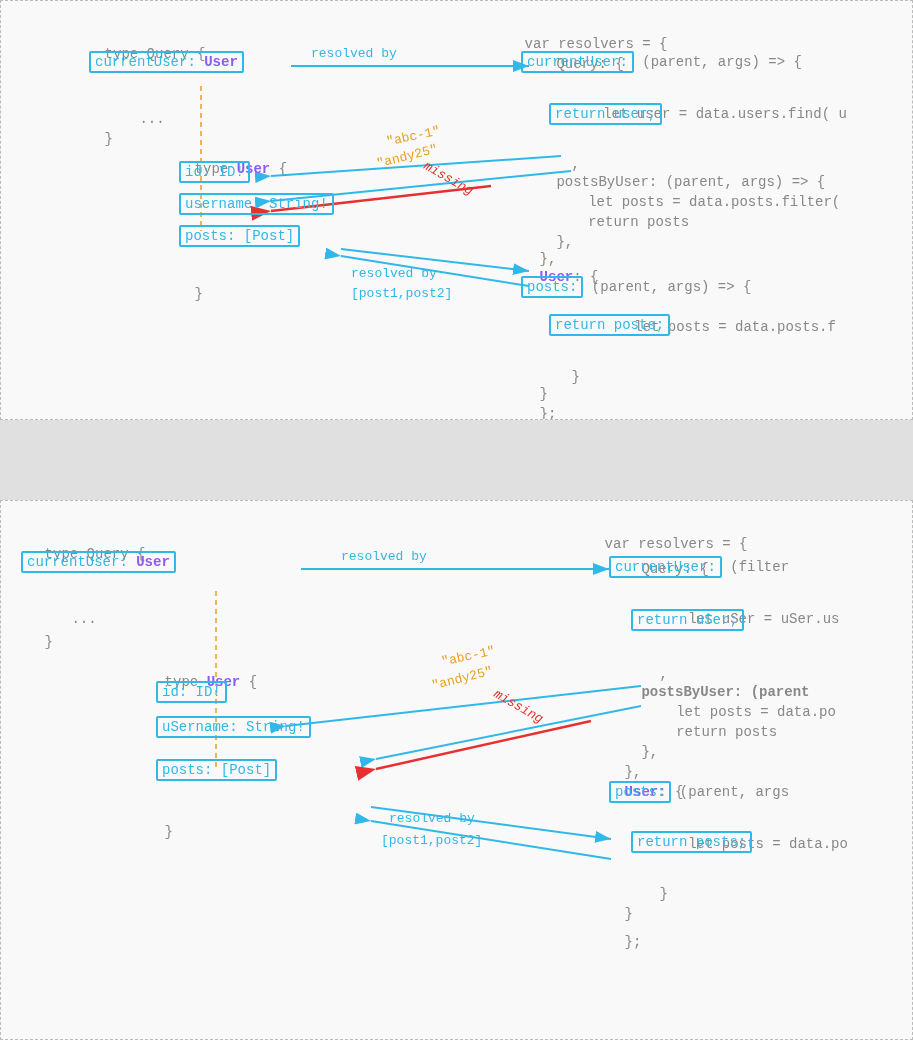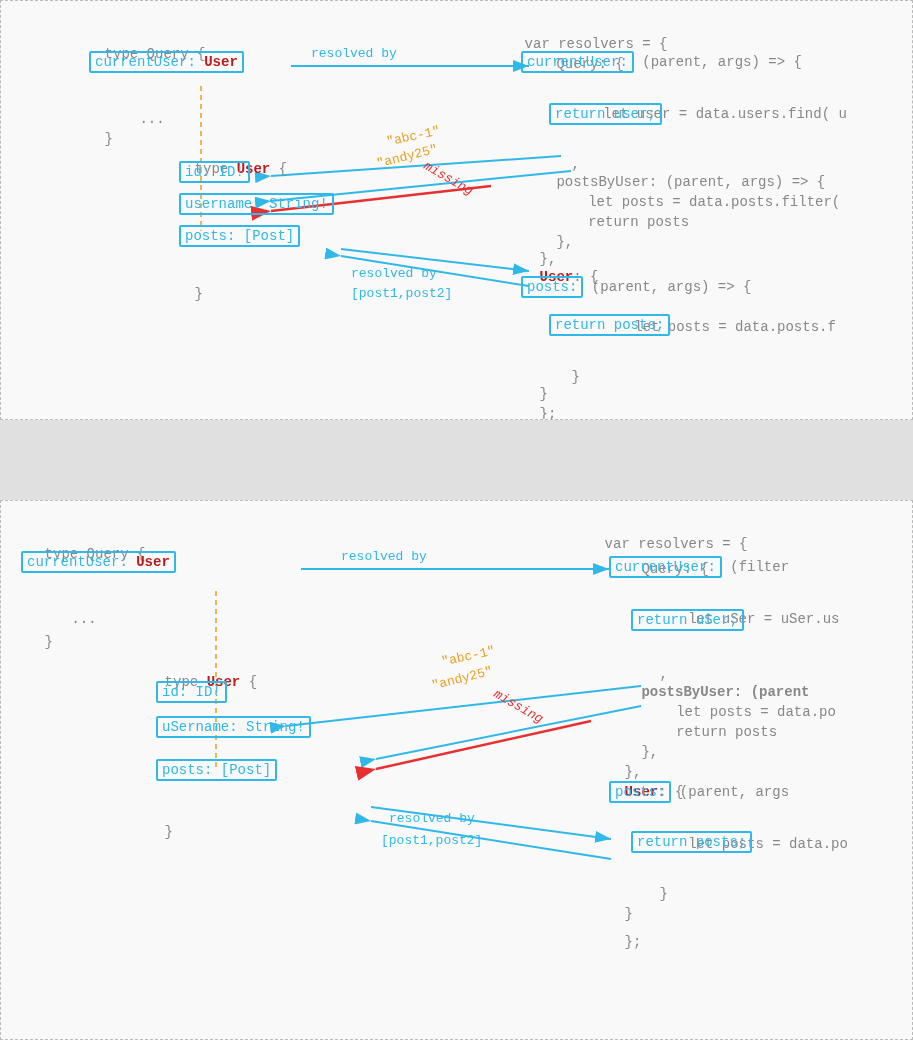--- a/index.html
+++ b/index.html
@@ -31,21 +31,21 @@
       align-items: center;
       justify-content: center;
     }
 
     .panel-bottom {
       height: 540px;
     }
 
     
     .c-gray { color: #888; }
-    .c-orange { color: #b91c1c; font-weight: bold; }
+    .c-orange { color: #8b5cf6; font-weight: bold; }
 
     .code-block {
       position: absolute;
       font-size: 14px;
       line-height: 1.6;
       white-space: pre;
     }
 
     
     .boxed {

